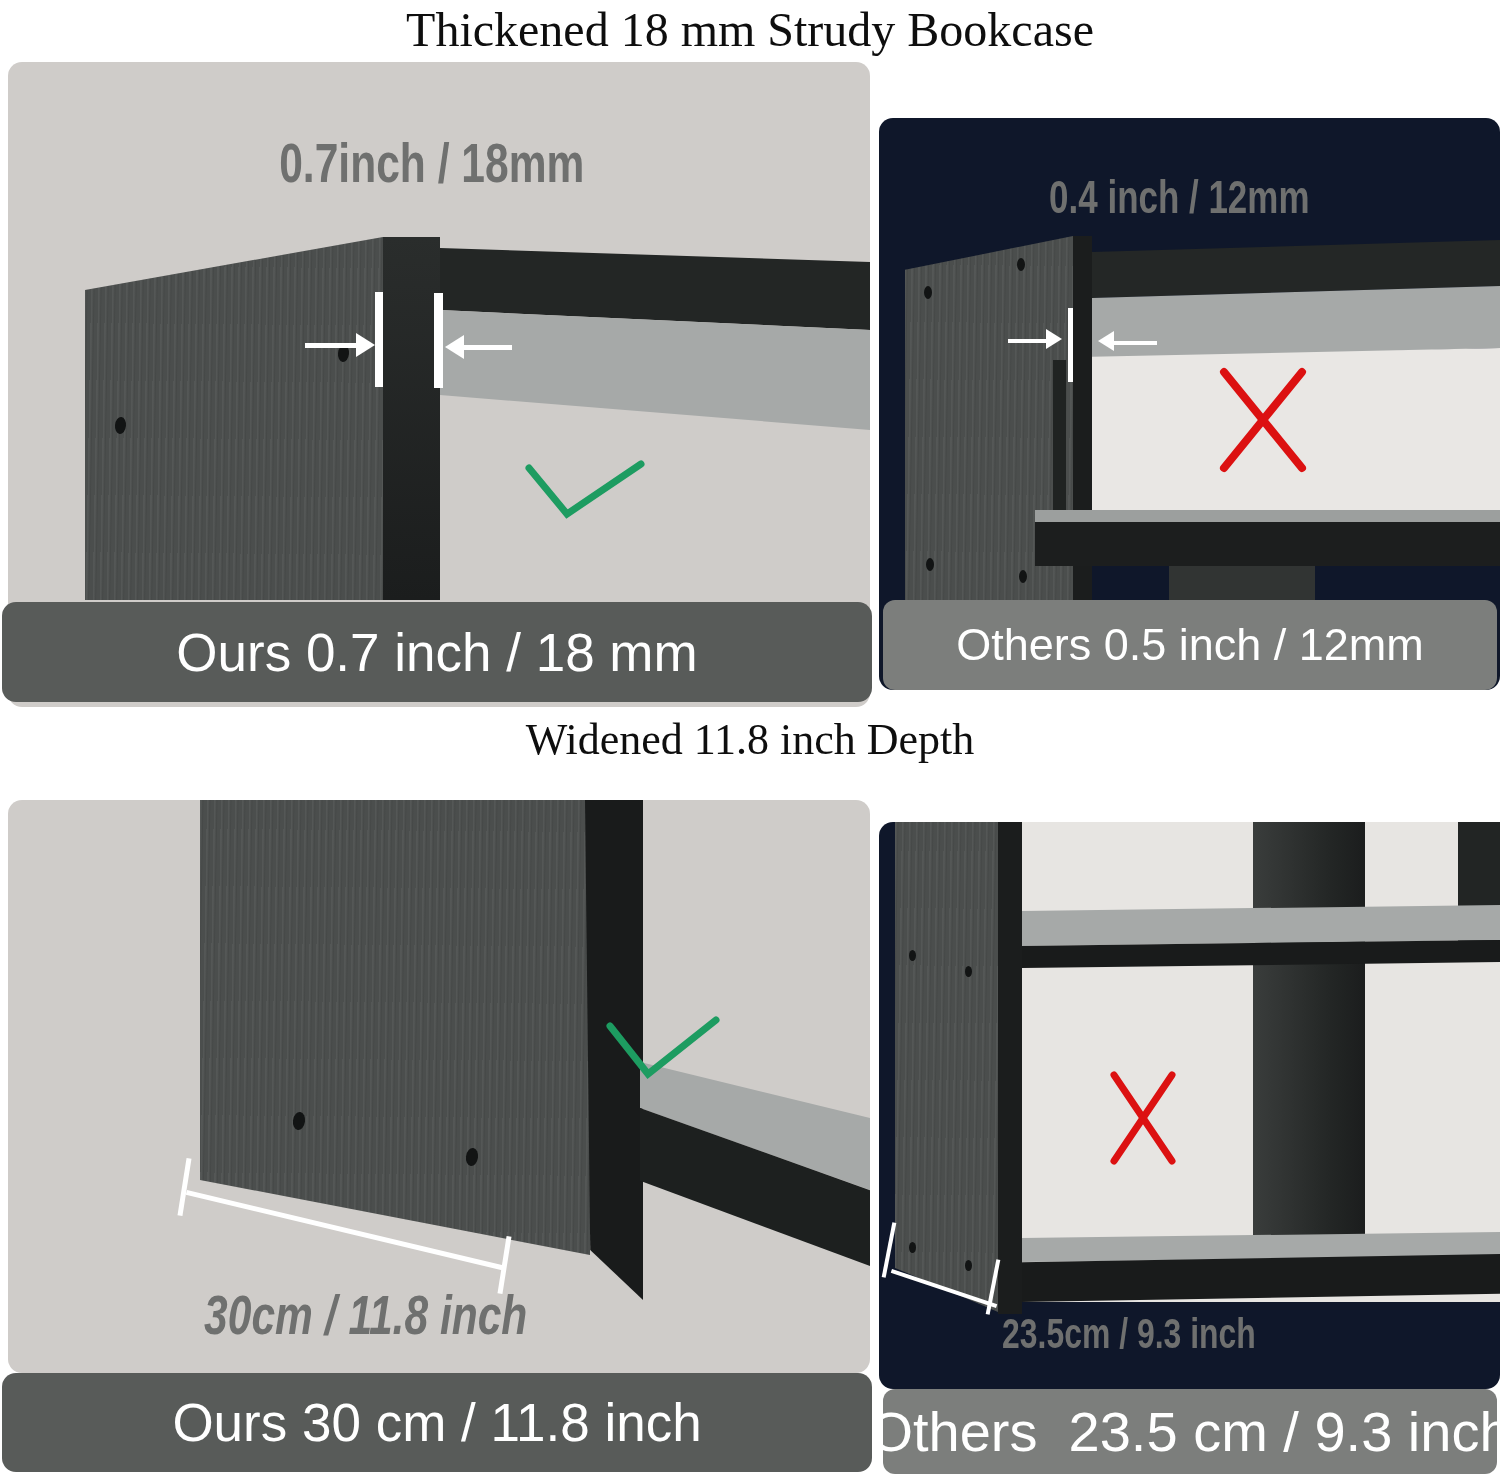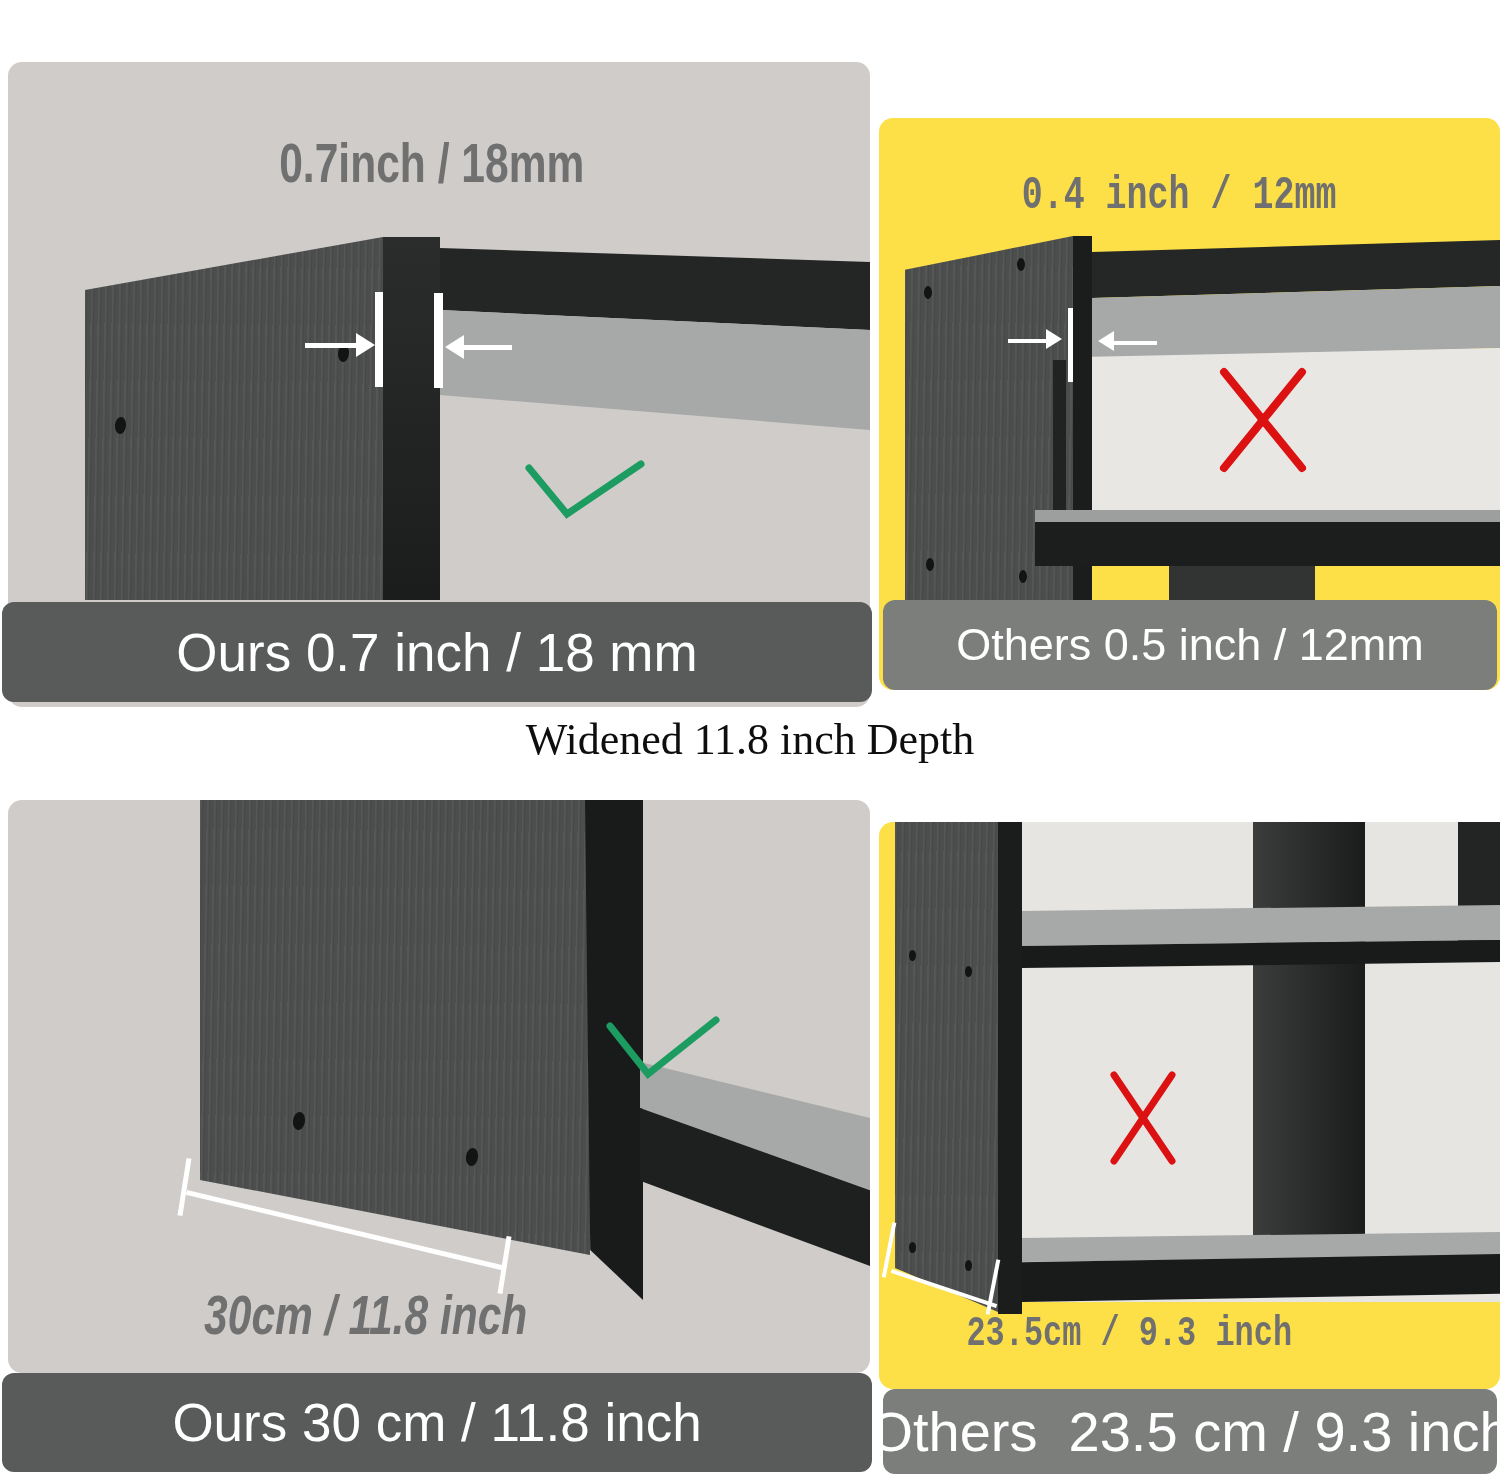--- a/index.html
+++ b/index.html
@@ -3,23 +3,23 @@
 <meta charset="utf-8">
 <style>
   html,body{margin:0;padding:0;background:#ffffff;}
   .canvas{position:relative;width:1500px;height:1479px;background:#ffffff;overflow:hidden;
           font-family:"Liberation Sans",sans-serif;}
   .abs{position:absolute;}
   .title{position:absolute;width:100%;text-align:center;color:#0e0e0e;
          font-family:"Liberation Serif",serif;font-weight:400;}
   .panel{position:absolute;border-radius:14px;}
   .panel-ours{background:#cfccc9;}
-  .panel-others{background:#fde047;font-family:Liberation Mono, monospace;}
+  .panel-others{background:#0f172a;}
   .banner{position:absolute;border-radius:12px;display:flex;align-items:center;justify-content:center;}
-  .banner-ours{background:#585b59;}
+  .banner-ours{background:#585b59;border-radius:14px;}
   .banner-others{background:#7c7e7c;}
   .banner span{color:#ffffff;white-space:pre;}
   .dimlabel{position:absolute;text-align:center;}
   .dimlabel span{display:inline-block;color:#6f706f;font-weight:bold;white-space:nowrap;
                  transform:scaleX(0.76);transform-origin:center;letter-spacing:0px;}
   .wood{background-color:#4b4e4d;background-image:repeating-linear-gradient(91deg,
         rgba(255,255,255,0.05) 0px,rgba(255,255,255,0.05) 1px,rgba(0,0,0,0.07) 3px,
         rgba(0,0,0,0.0) 4px,rgba(0,0,0,0.0) 7px);}
   .darkboard{background:linear-gradient(180deg,#2a2d2c 0%,#1b1d1d 100%);}
   .black{background:#1b1d1d;}
@@ -32,20 +32,21 @@
   .head-left{position:absolute;width:0;height:0;border-top:12px solid transparent;
              border-bottom:12px solid transparent;border-right:19px solid #ffffff;}
   .mline{position:absolute;background:#ffffff;height:5px;transform-origin:0 0;}
   .mtick{position:absolute;background:#ffffff;width:5px;transform-origin:center;}
 </style>
 </head>
 <body>
 
 <div class="canvas">
 
+  <div class="title" style="top:2px;font-size:48px;">Thickened 18 mm Strudy Bookcase</div>
 
   <div class="panel panel-ours" style="left:8px;top:62px;width:862px;height:645px;">
 
     <div class="dimlabel" style="left:44px;top:68px;width:760px;font-size:56px;">
       <span>0.7inch / 18mm</span>
     </div>
 
     <div class="abs wood" style="left:77px;top:175px;width:298px;height:363px;
          clip-path:polygon(0 14.6%,100% 0,100% 100%,0 100%);"></div>
     <div class="hole" style="left:330px;top:283px;width:11px;height:17px;transform:rotate(6deg);"></div>

